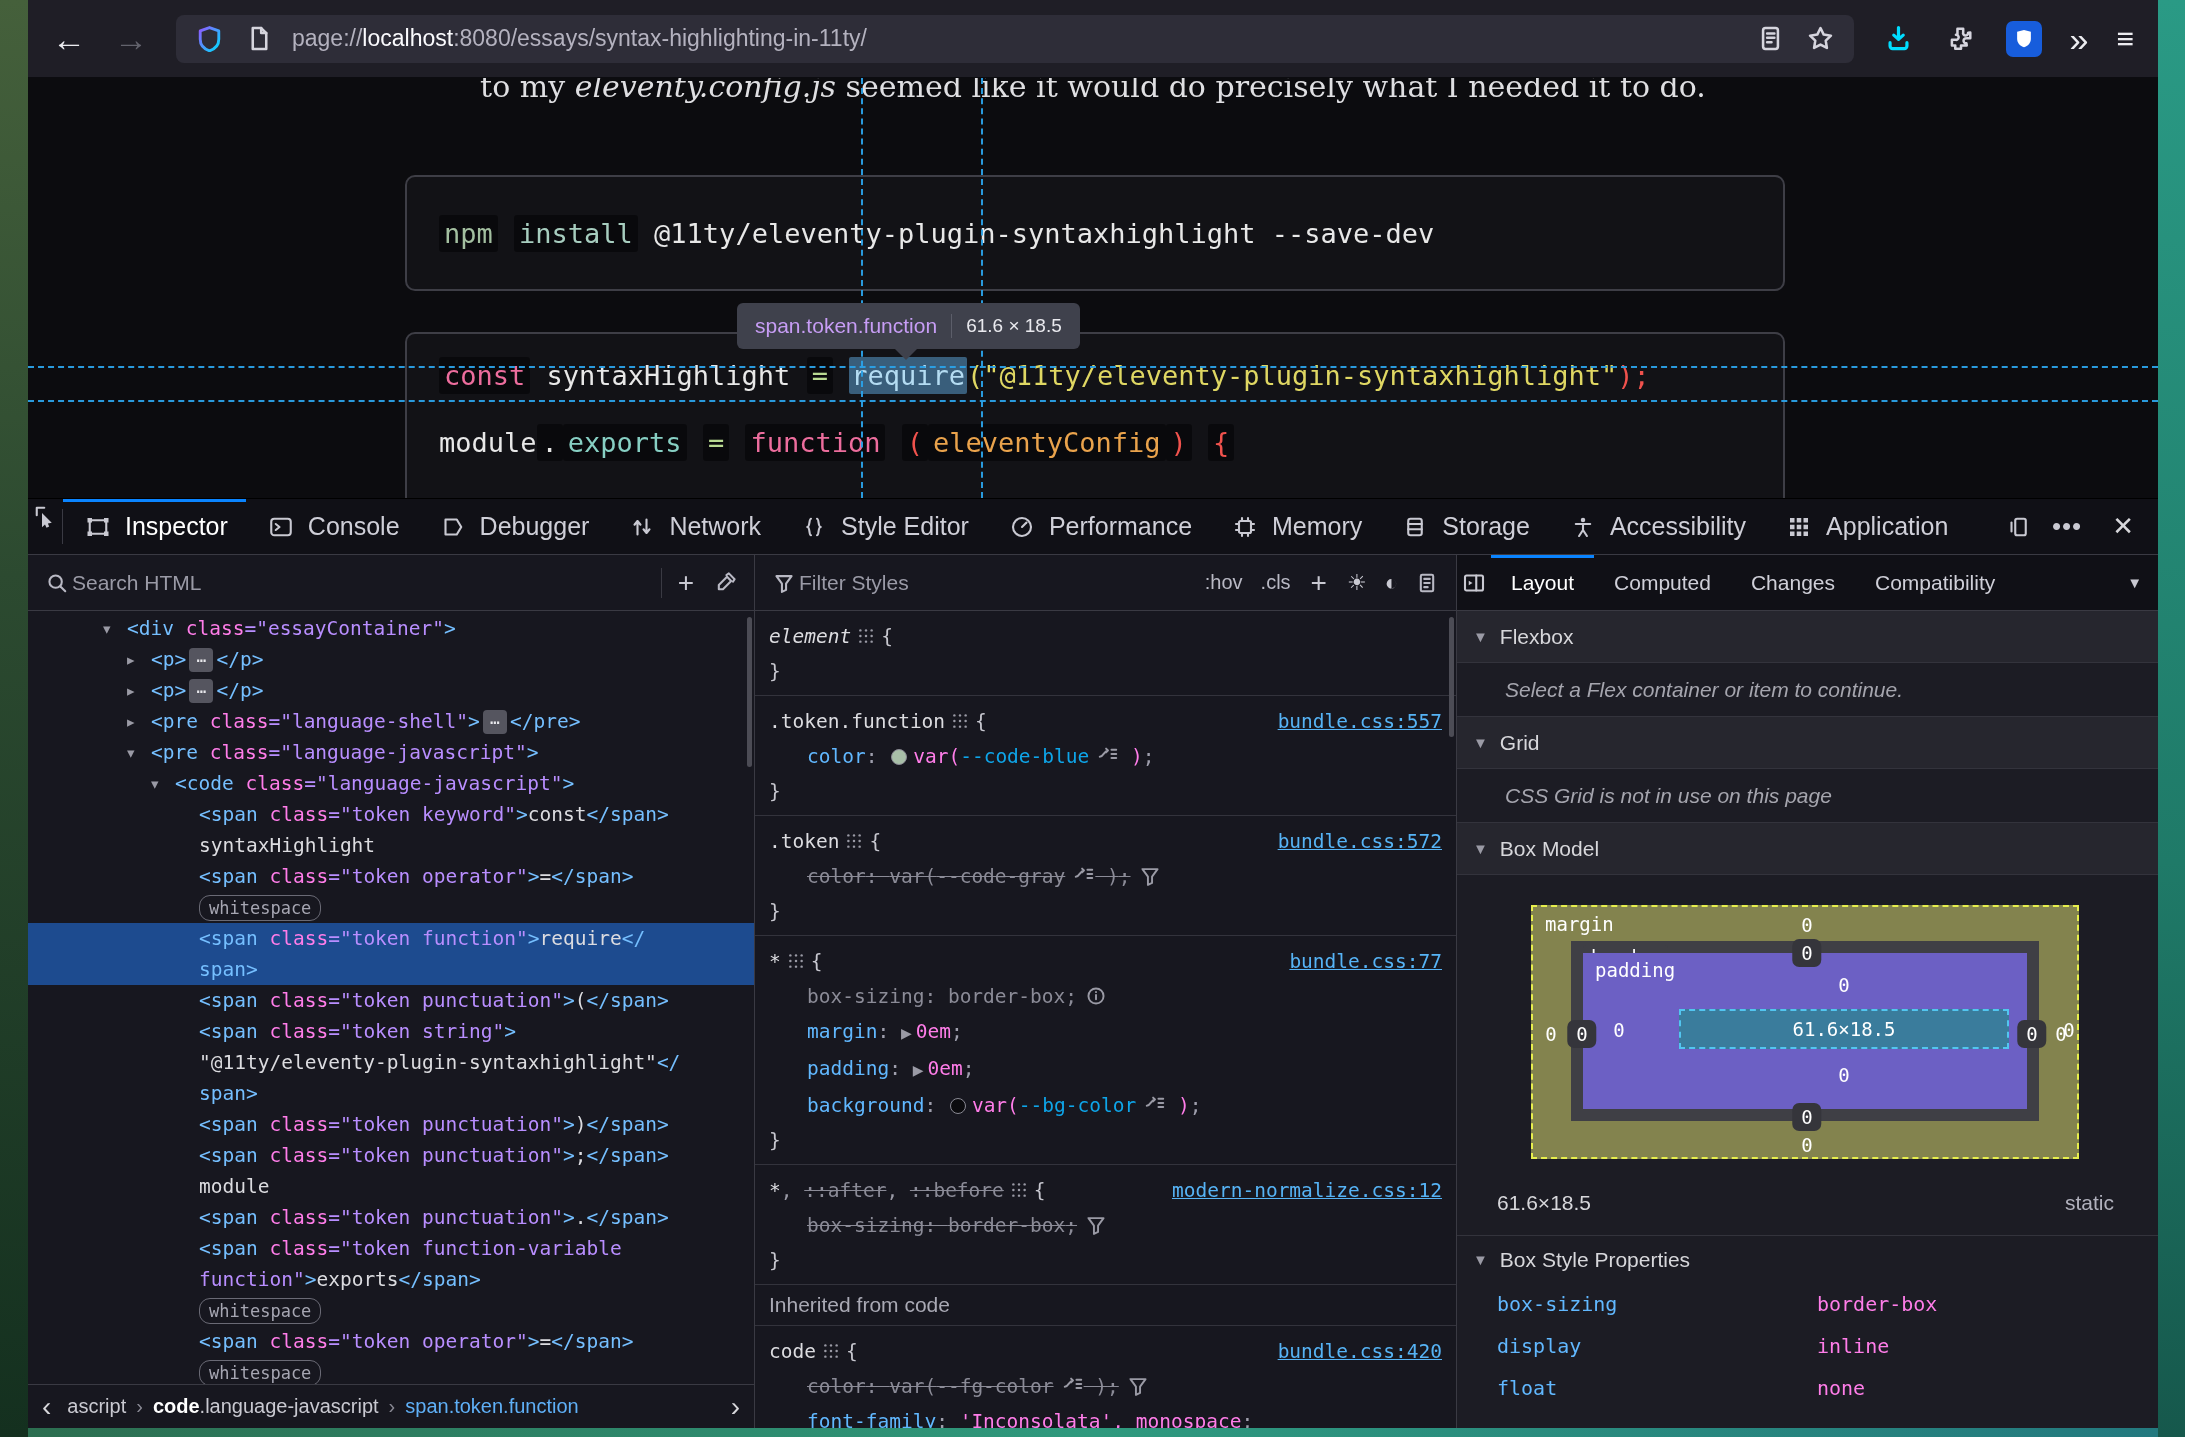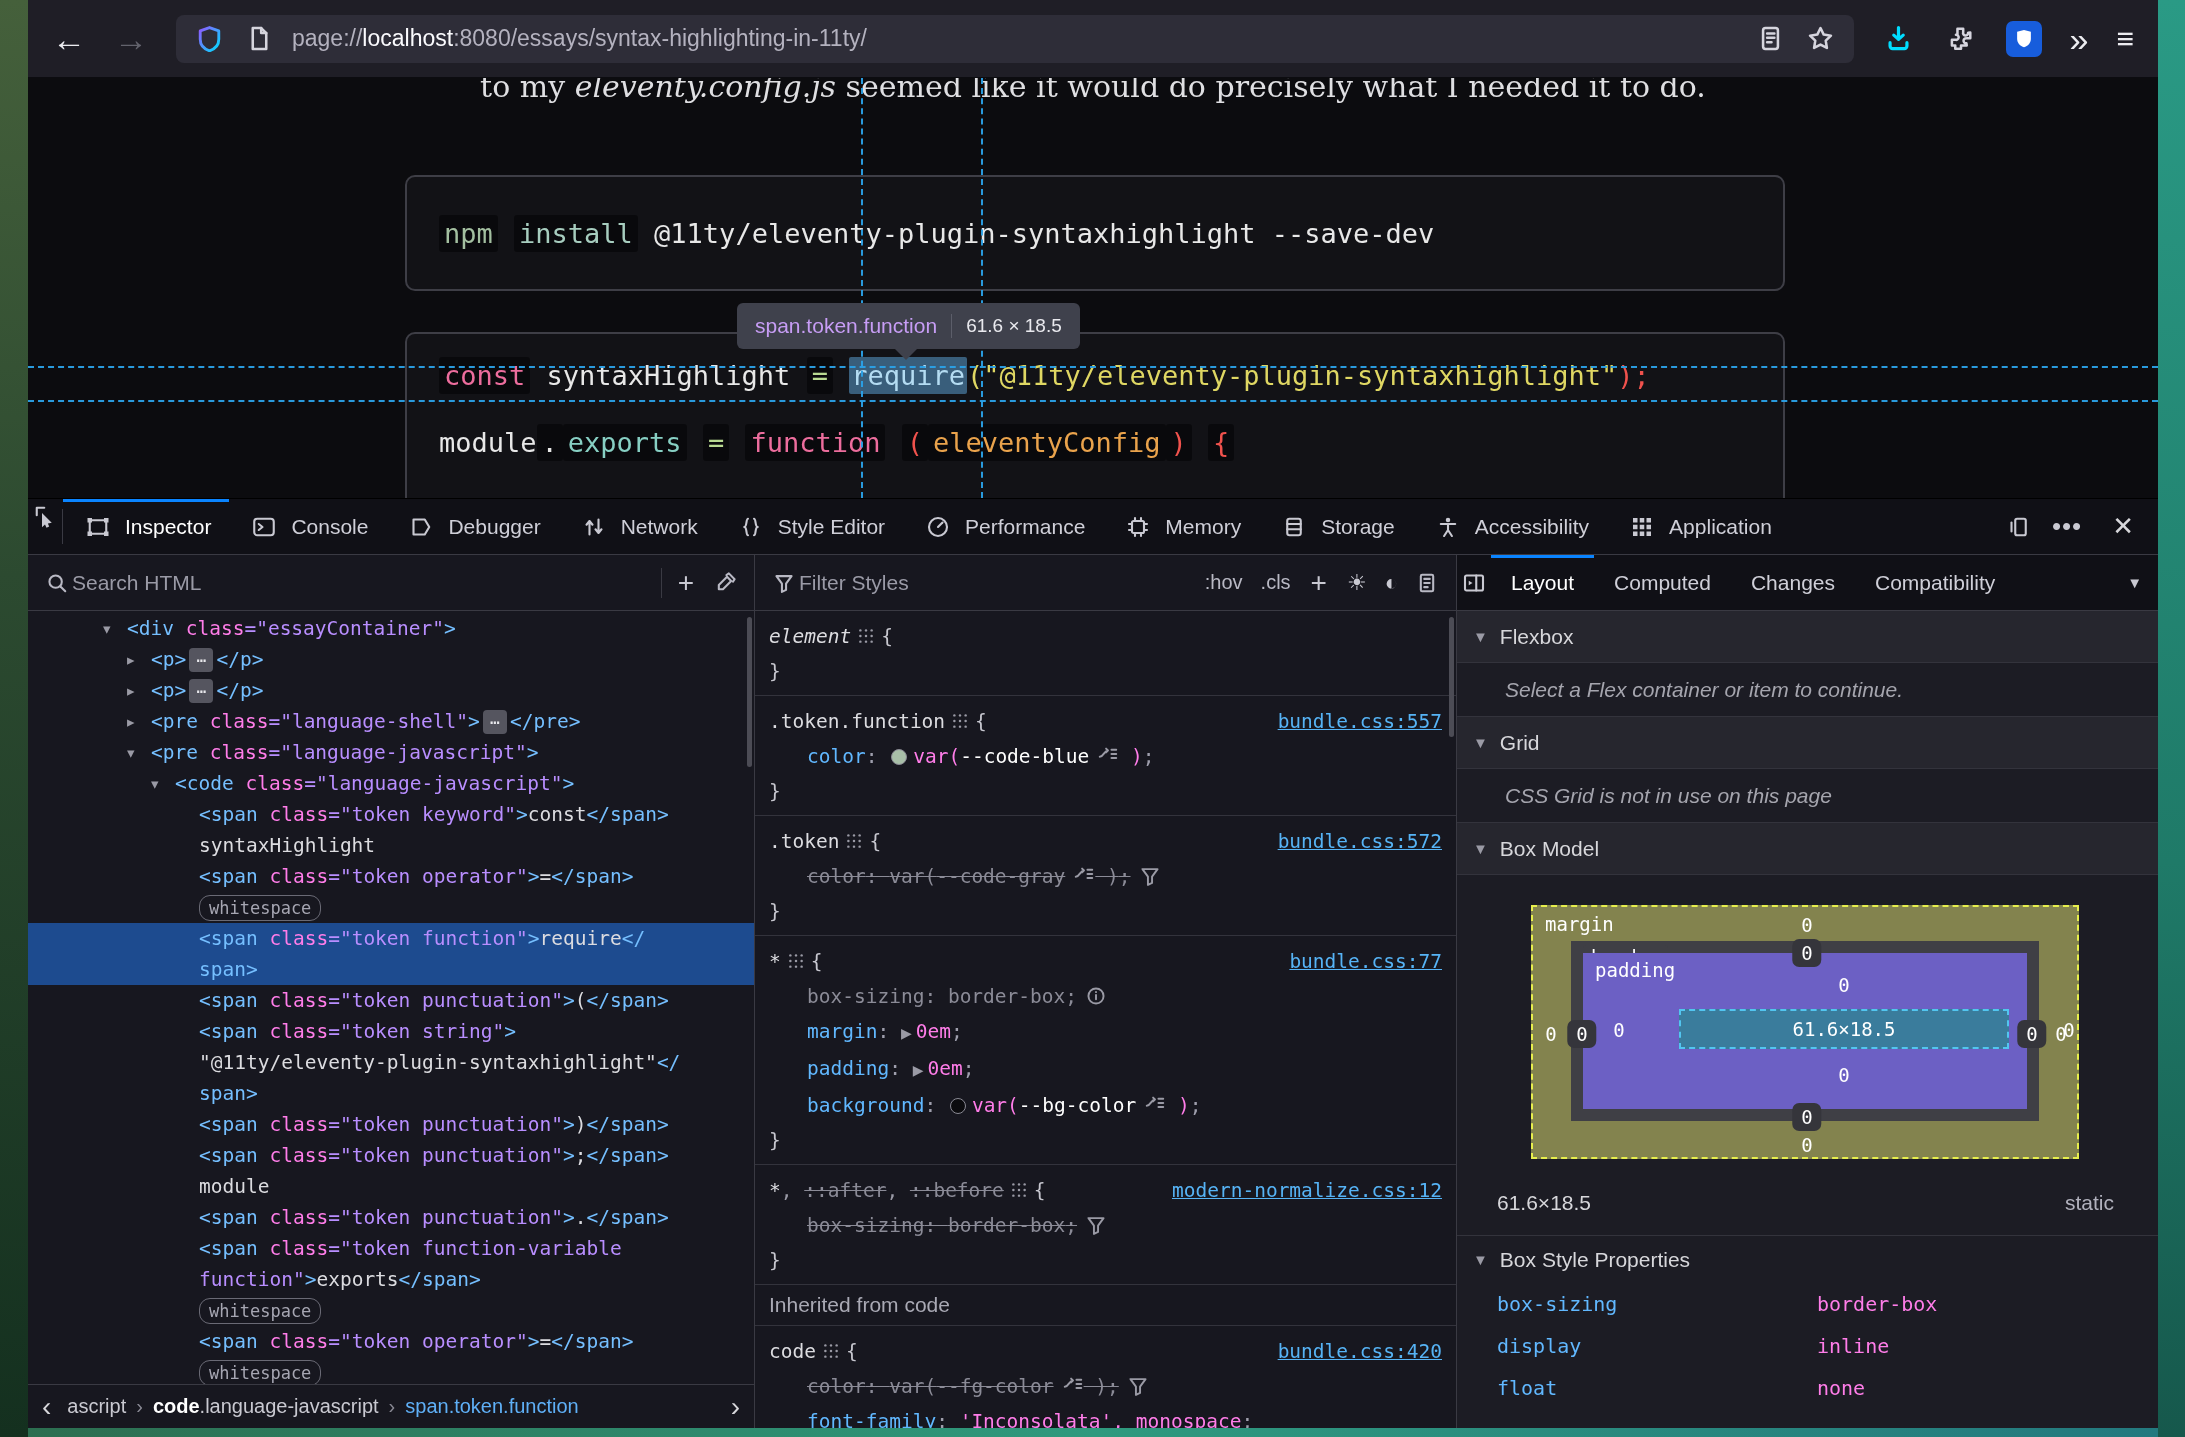--- a/index.html
+++ b/index.html
@@ -60,21 +60,21 @@
   .tt-div { width:1px; height:24px; background:#5c5e6a; }
   .tt-dims { font-size:19px; color:#e9e9ee; }
 
   
   .devtools { flex:1; display:flex; flex-direction:column; border-top:1px solid #000; min-height:0; }
   .dt-tabbar { height:56px; background:#101016; border-bottom:1px solid #3a3a43;
                display:flex; align-items:stretch; flex:0 0 auto; }
   .dt-pick { width:58px; display:flex; align-items:center; justify-content:center; }
   .dt-sep { width:1px; background:#3a3a43; margin:10px 0; }
   .dt-tab { position:relative; display:flex; align-items:center; gap:10px; padding:16px 18px;
-            font-size:21px; color:#cfcfd8; }
+            font-size:25px; color:#cfcfd8; }
   .dt-tab.active { color:#fff; }
   .dt-tab.active:before { content:""; position:absolute; top:0; left:0; right:0; height:3px; background:#0a84ff; }
   .dt-right { margin-left:auto; display:flex; align-items:center; gap:6px; padding-right:10px; }
   .dt-ico { display:inline-flex; width:34px; height:34px; align-items:center; justify-content:center; }
   .dt-ico svg { width:24px; height:24px; fill:none; stroke:#c9c9d2; stroke-width:1.4;
                 stroke-linecap:round; stroke-linejoin:round; }
   .dt-more { font-size:26px; color:#c9c9d2; letter-spacing:1px; padding:0 10px; }
   .dt-close { font-size:26px; color:#d7d7db; padding:0 14px; }
 
   .dt-panels { flex:1; display:flex; min-height:0; }
@@ -121,21 +121,21 @@
   .rules { flex:1; overflow:hidden; font-family:"DejaVu Sans Mono", monospace; font-size:19.5px; position:relative; }
   .rule-block { border-bottom:1px solid #33333c; padding:8px 0 6px 0; }
   .sel-line { position:relative; padding:2px 14px; line-height:31px; white-space:nowrap; }
   .sel-name { color:#dcdce0; } .sel-el { color:#dcdce0; font-style:italic; }
   .sel-sep { color:#9a9aa6; } .sel-struck { color:#8b8b97; text-decoration:line-through; }
   .brace { color:#c7c7cf; }
   .rule-link { position:absolute; right:14px; top:2px; color:#56b3f5; text-decoration:underline; }
   .decl { padding:2px 14px 2px 52px; line-height:31px; white-space:nowrap; }
   .prop { color:#61b8ff; } .colon { color:#9f9fad; }
   .v-val { color:#ff7de9; } .v-und { }
-  .v-fn { color:#ff7de9; } .v-var { color:#ffffff; }
+  .v-fn { color:#ff7de9; } .v-var { color:#0ea5e9; }
   .semi { color:#9f9fad; }
   .decl.struck .prop, .decl.struck .v-val, .decl.struck .v-fn, .decl.struck .v-var,
   .decl.struck .colon, .decl.struck .semi { color:#8b8b97; text-decoration:line-through; }
   .decl.inactive .prop, .decl.inactive .v-val, .decl.inactive .colon, .decl.inactive .semi { color:#8b8b97; }
   .swatch { display:inline-block; width:16px; height:16px; border-radius:50%;
             border:1.5px solid #8a8a94; vertical-align:-2px; margin:0 6px 0 2px; }
   .expand { color:#9a9aa5; font-size:14px; margin-right:4px; font-family:"Liberation Sans", sans-serif; }
   .inline-ico { display:inline-flex; width:22px; height:22px; vertical-align:-4px; margin-left:8px; }
   .inline-ico svg { width:22px; height:22px; fill:none; stroke:#9a9aa5; stroke-width:1.4;
                     stroke-linecap:round; stroke-linejoin:round; }

